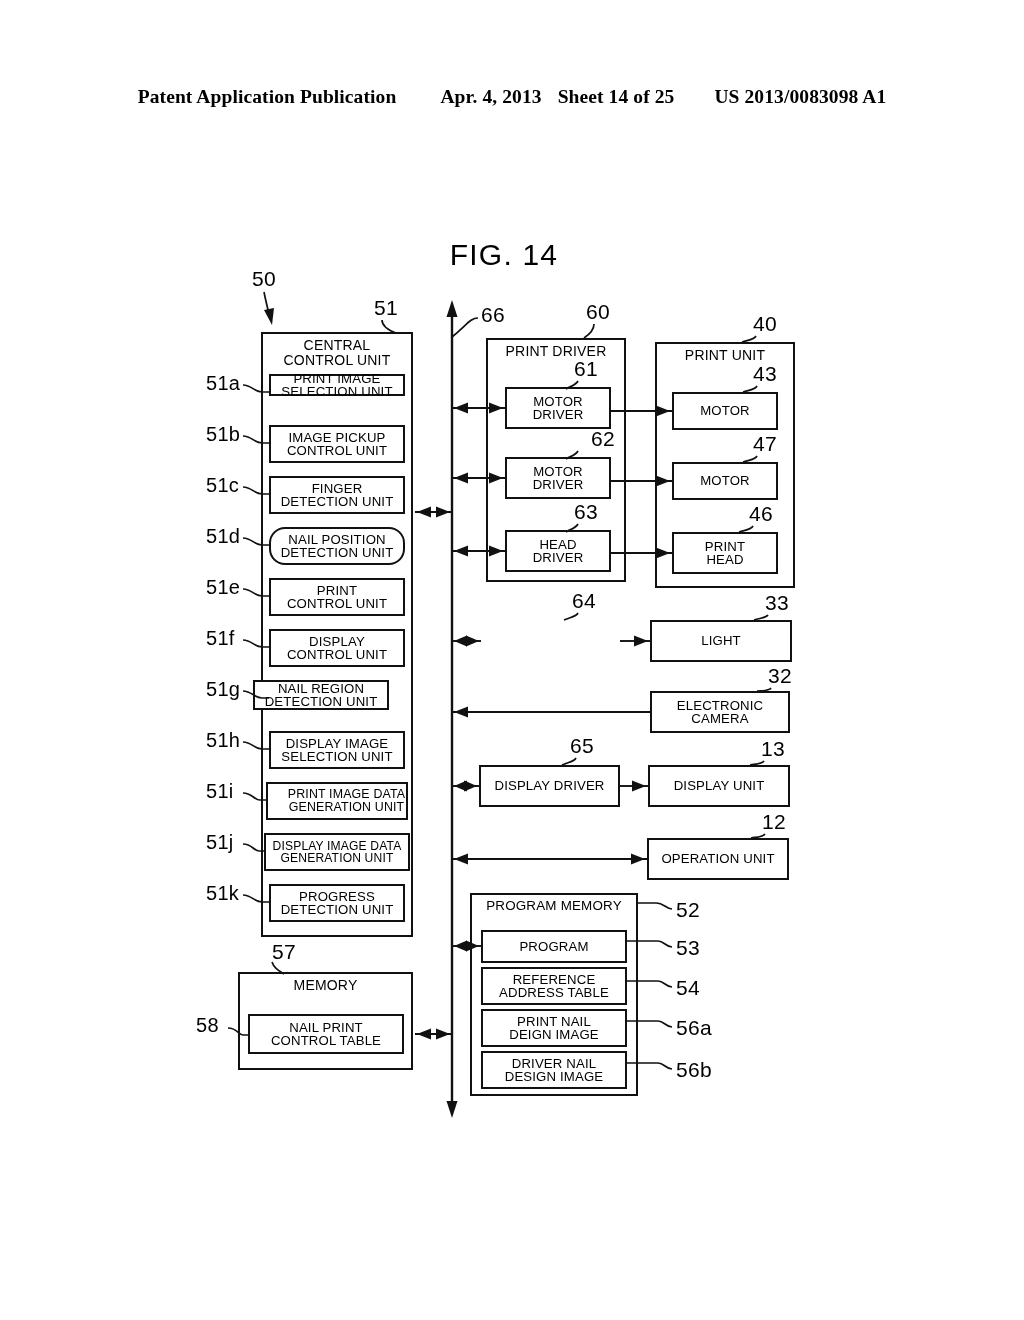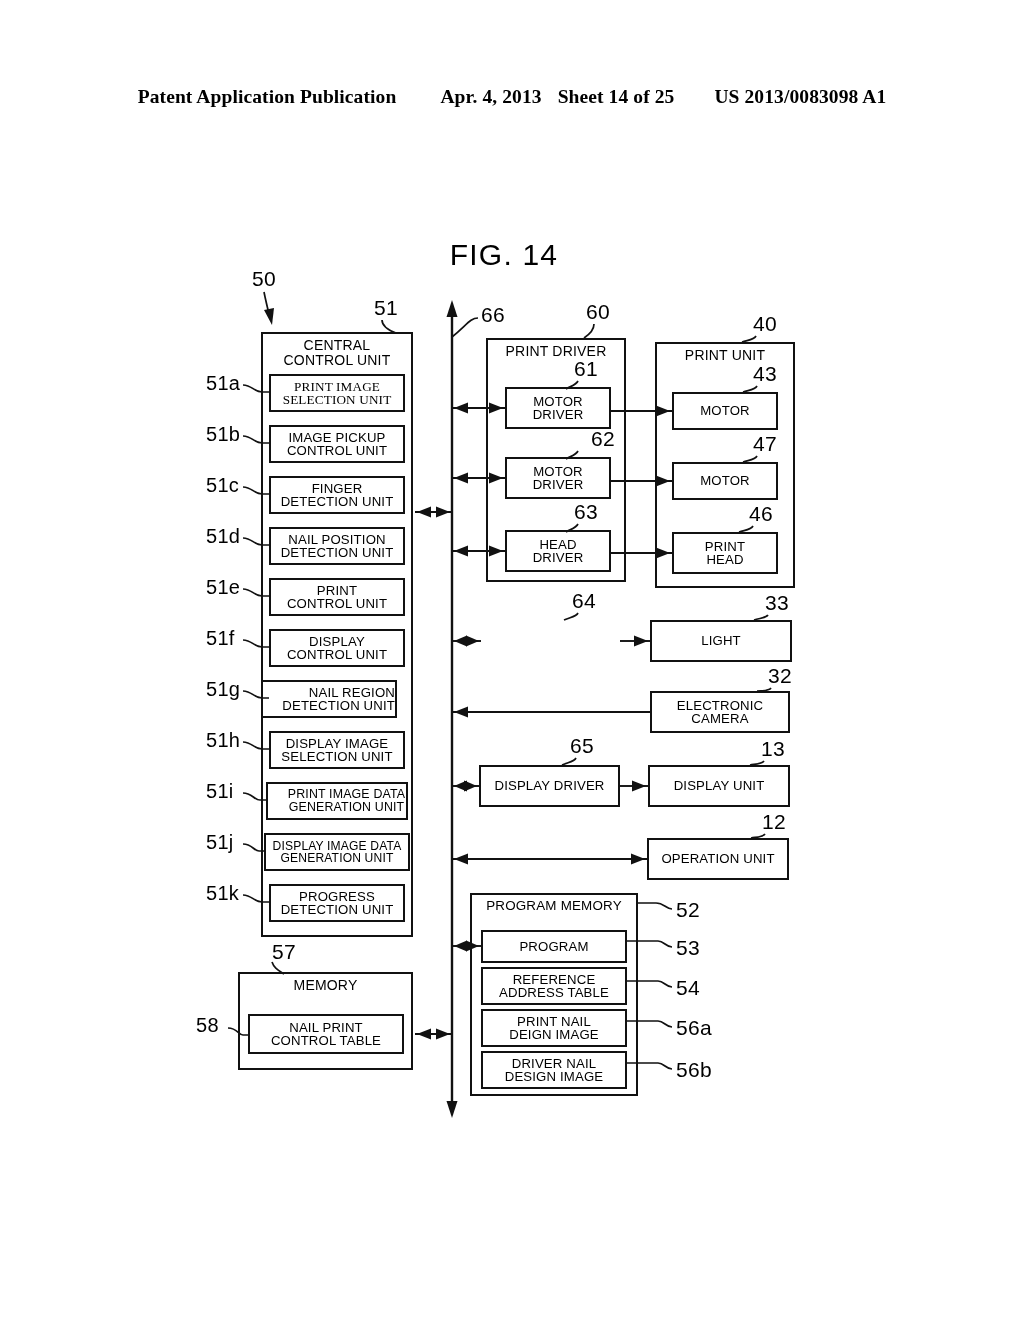--- a/index.html
+++ b/index.html
@@ -128,45 +128,45 @@
     <span>FIG. 14</span>
   </div>
 
   <div class="box outer" style="left:261px; top:332px; width:152px; height:605px;">
     <div class="grp-title">
       <span class="ln">CENTRAL</span>
       <span class="ln">CONTROL UNIT</span>
     </div>
   </div>
 
-  <div class="box" style="left:269px; top:374px; width:136px; height:38px;font-family:Liberation Serif, serif;">
+  <div class="box" style="left:269px; top:374px; width:136px; height:22px;">
     <span class="ln">PRINT IMAGE</span>
     <span class="ln">SELECTION UNIT</span>
   </div>
   <div class="box" style="left:269px; top:425px; width:136px; height:38px;">
     <span class="ln">IMAGE PICKUP</span>
     <span class="ln">CONTROL UNIT</span>
   </div>
   <div class="box" style="left:269px; top:476px; width:136px; height:38px;">
     <span class="ln">FINGER</span>
     <span class="ln">DETECTION UNIT</span>
   </div>
-  <div class="box" style="left:269px; top:527px; width:136px; height:38px;">
+  <div class="box" style="left:269px; top:527px; width:136px; height:38px;border-radius:16px;">
     <span class="ln">NAIL POSITION</span>
     <span class="ln">DETECTION UNIT</span>
   </div>
   <div class="box" style="left:269px; top:578px; width:136px; height:38px;">
     <span class="ln">PRINT</span>
     <span class="ln">CONTROL UNIT</span>
   </div>
   <div class="box" style="left:269px; top:629px; width:136px; height:38px;">
     <span class="ln">DISPLAY</span>
     <span class="ln">CONTROL UNIT</span>
   </div>
-  <div class="box" style="left:261px; top:680px; width:136px; height:38px;align-items:flex-end;">
+  <div class="box" style="left:253px; top:680px; width:136px; height:30px;">
     <span class="ln">NAIL REGION</span>
     <span class="ln">DETECTION UNIT</span>
   </div>
   <div class="box" style="left:269px; top:731px; width:136px; height:38px;">
     <span class="ln">DISPLAY IMAGE</span>
     <span class="ln">SELECTION UNIT</span>
   </div>
   <div class="box" style="left:266px; top:782px; width:142px; height:38px; font-size:12.4px;padding-left:19px;">
     <span class="ln">PRINT IMAGE DATA</span>
     <span class="ln">GENERATION UNIT</span>

